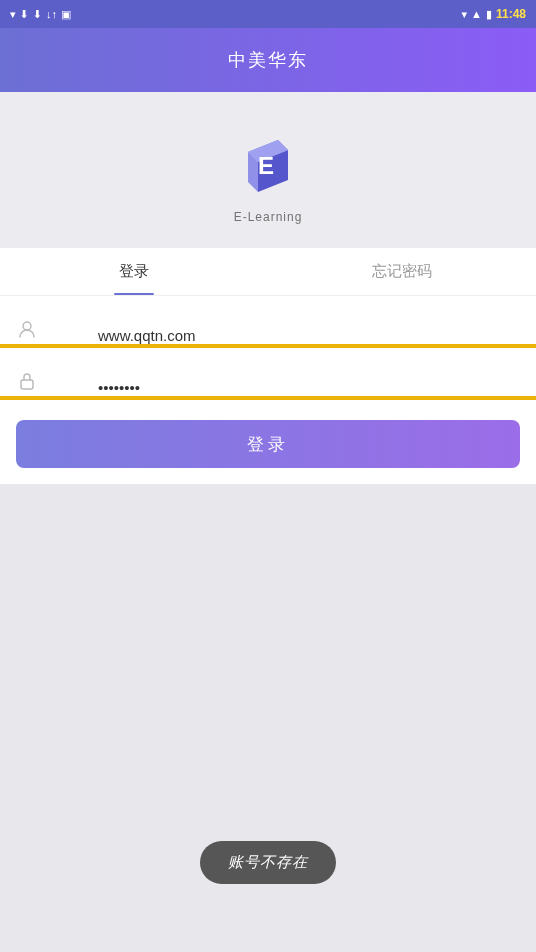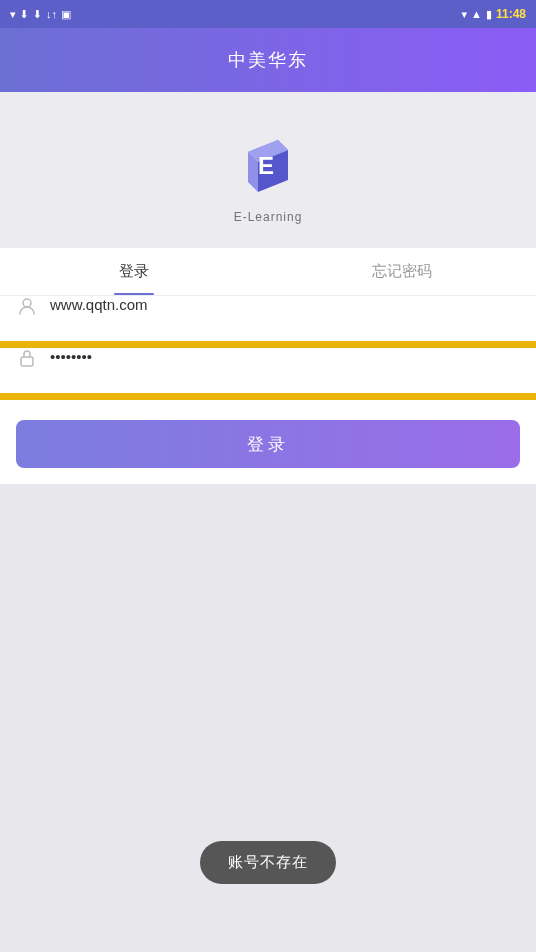--- a/index.html
+++ b/index.html
@@ -109,24 +109,25 @@
       transform: translateX(-50%);
       width: 40px;
       height: 2px;
       background: #6c6fd4;
       border-radius: 2px;
     }
 
     
     .input-row {
       display: flex;
-      align-items: flex-start;
+      align-items: flex-end;
       padding: 0 16px;
       height: 52px;
-      border-bottom: 7px solid #eab308;
+      border-bottom: 4px solid #eab308;
+      gap: 48px;
     }
     .input-icon {
       margin-right: 12px;
       color: #bbb;
       font-size: 18px;
       width: 22px;
       text-align: center;
     }
     .input-field {
       flex: 1;
@@ -163,20 +164,21 @@
       bottom: 68px;
       left: 50%;
       transform: translateX(-50%);
       background: rgba(60, 60, 60, 0.85);
       color: white;
       padding: 12px 28px;
       border-radius: 24px;
       font-size: 15px;
       white-space: nowrap;
       letter-spacing: 1px;
+      font-style: italic;
     }
   </style>
 </head>
 <body>
 
 <div class="status-bar">
   <div class="status-bar-icons">
     <span class="status-bar-icon">▾</span>
     <span class="status-bar-icon">⬇</span>
     <span class="status-bar-icon">⬇</span>

